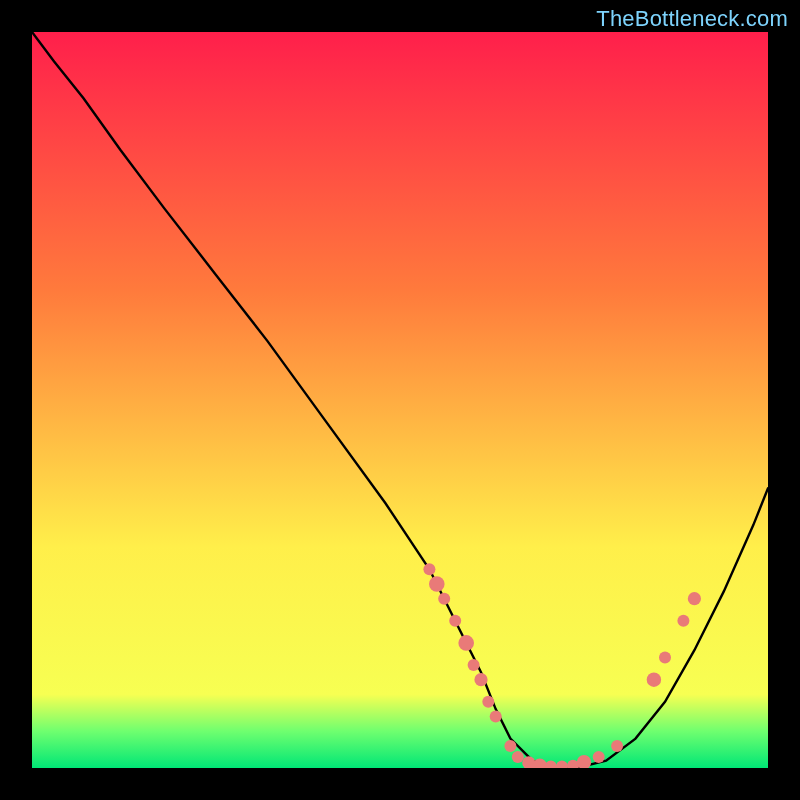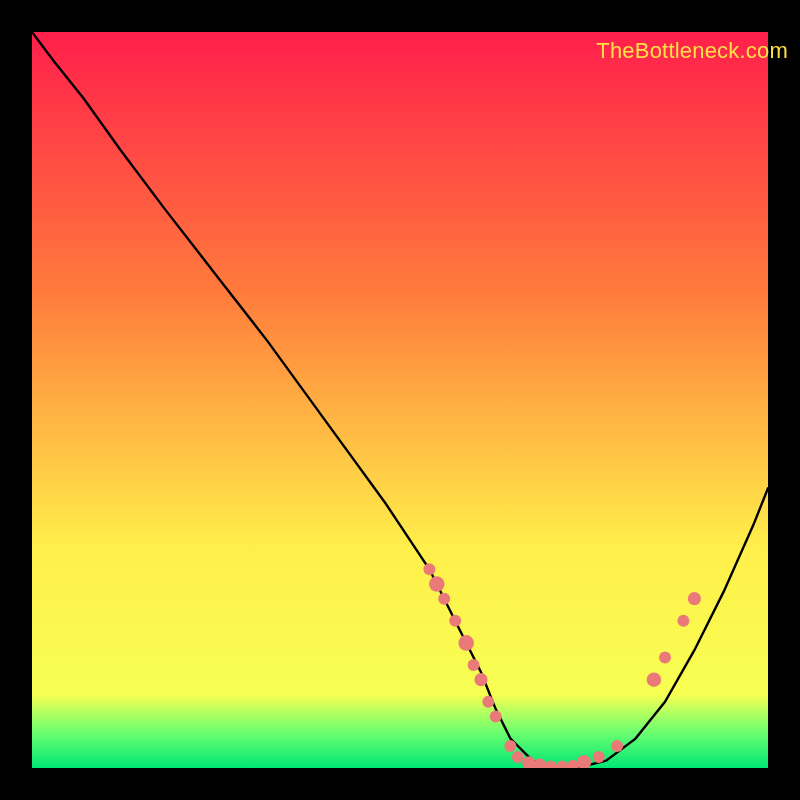--- a/index.html
+++ b/index.html
@@ -23,26 +23,25 @@
     left: 32px;
     top: 32px;
     width: 736px;
     height: 736px;
     overflow: hidden;
   }
   .watermark {
     position: absolute;
     top: 6px;
     right: 12px;
-    color: #fde047;
+    color: #7dd3fc;
     font-family: Arial, Helvetica, sans-serif;
     font-size: 22px;
     font-weight: 400;
     letter-spacing: 0.2px;
-    margin-top: 32px;
   }
   svg { display: block; }
 </style>
 </head>
 <body>
 
 <div class="frame">
   <div class="plot">
     <svg id="chart-svg" width="736" height="736" viewBox="0 0 736 736">
       <defs>

